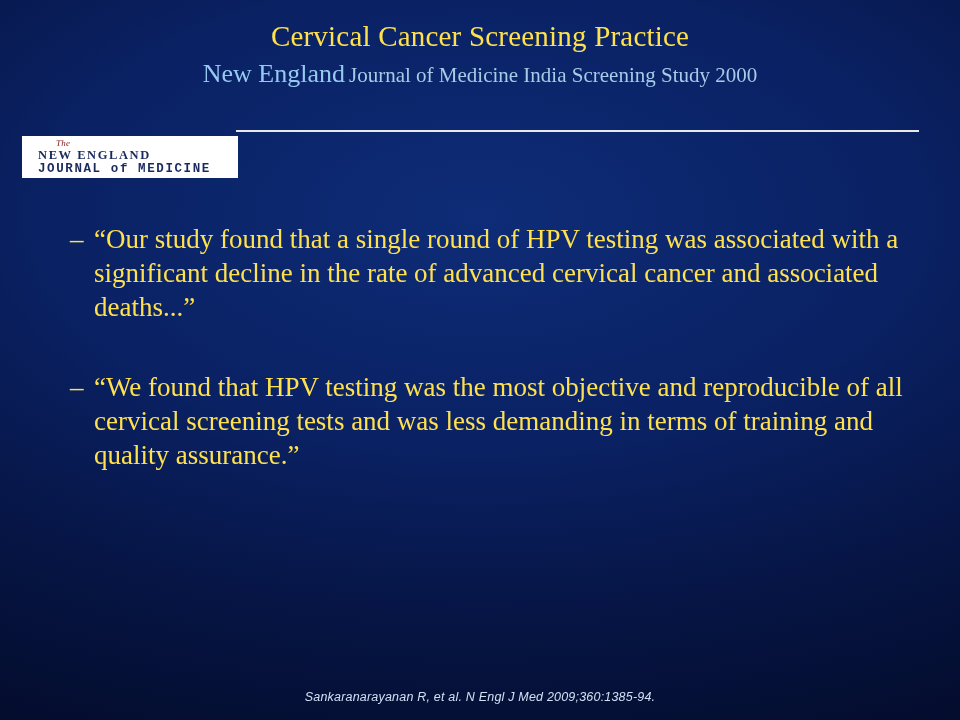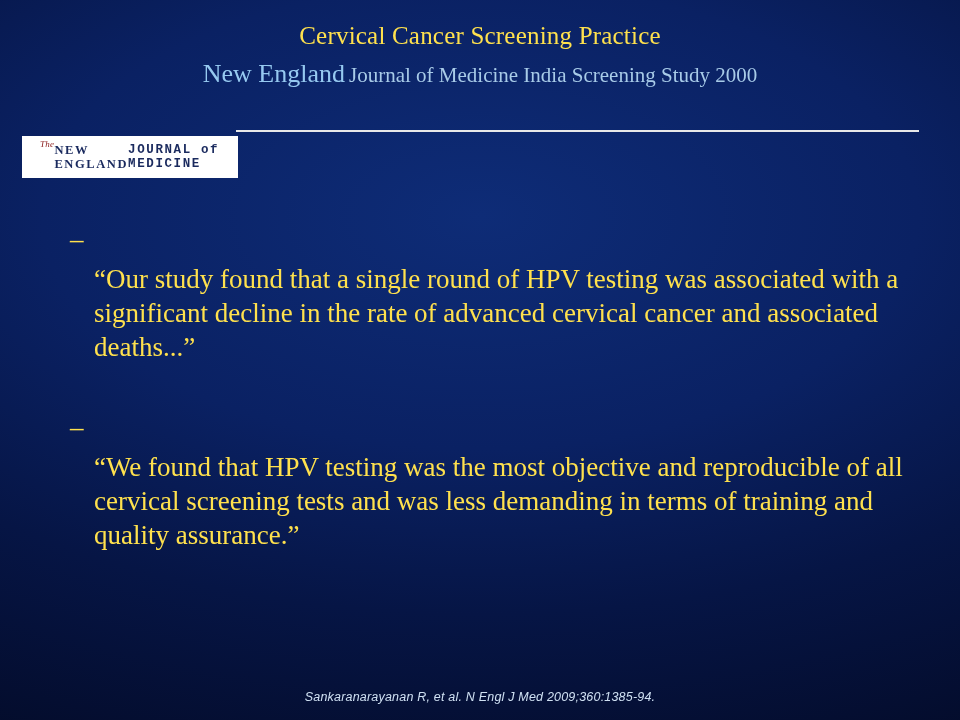--- a/index.html
+++ b/index.html
@@ -23,21 +23,21 @@
   }
   .title-block {
     position: absolute;
     top: 16px;
     left: 0;
     width: 960px;
     text-align: center;
   }
   .title-main {
     color: #ffe14d;
-    font-size: 25px;
+    font-size: 29px;
     letter-spacing: 0.2px;
     line-height: 40px;
   }
   .subtitle-line {
     margin-top: 3px;
     line-height: 30px;
     white-space: nowrap;
   }
   .sub-ne {
     color: #96c9f0;
@@ -56,25 +56,25 @@
     background: #e8e8e8;
   }
   .nejm-logo {
     position: absolute;
     left: 22px;
     top: 136px;
     width: 216px;
     height: 42px;
     background: #ffffff;
     display: flex;
-    flex-direction: row;
-    align-items: center;
+    flex-direction: column;
+    align-items: flex-start;
     justify-content: center;
     box-sizing: border-box;
-    padding: 3px 0;
+    padding: 3px 16px;
   }
   .nejm-the {
     color: #8a1a1a;
     font-size: 9px;
     font-style: italic;
     line-height: 10px;
     align-self: flex-start;
     margin-left: 18px;
     letter-spacing: 0.3px;
   }
@@ -109,21 +109,20 @@
   .dash {
     flex: 0 0 auto;
     width: 24px;
     color: #ffe14d;
     font-size: 27px;
     line-height: 34px;
   }
   .quote-text {
     flex: 1 1 auto;
     text-align: left;
-    margin-top: 40px;
   }
   .credit {
     position: absolute;
     left: 0;
     top: 690px;
     width: 960px;
     text-align: center;
     color: #cfe0f2;
     font-family: "Liberation Sans", sans-serif;
     font-size: 12.5px;

